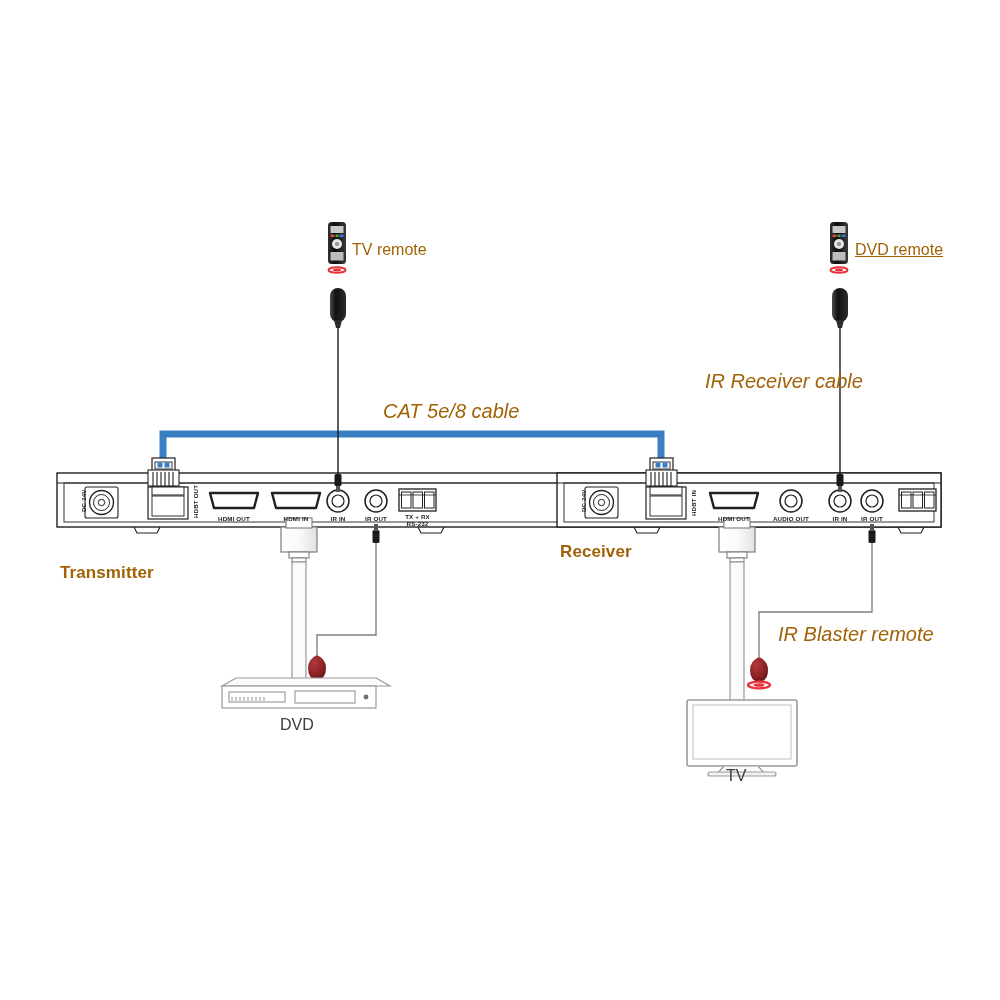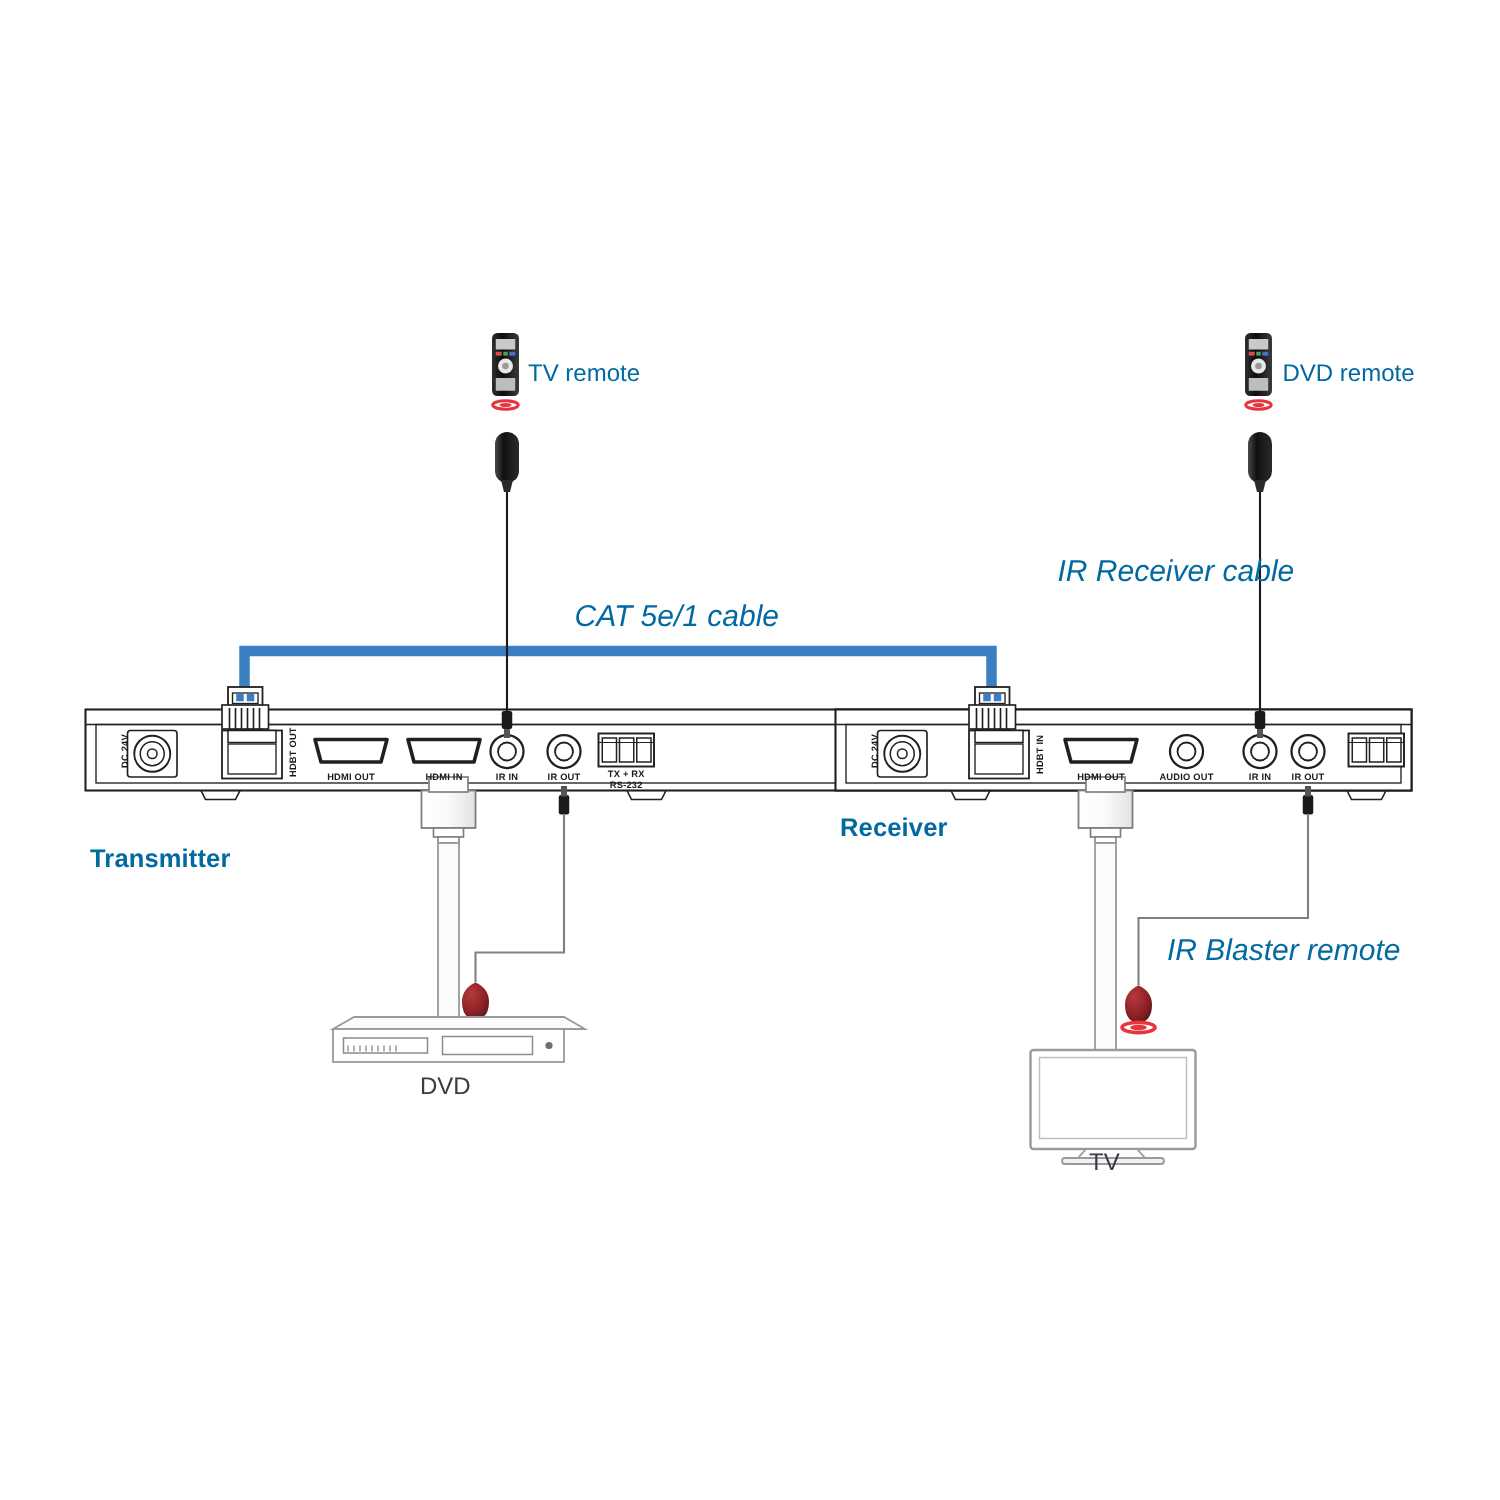--- a/index.html
+++ b/index.html
@@ -15,21 +15,21 @@
     overflow: hidden;
   }
   #stage {
     position: absolute;
     left: 0; top: 0;
     width: 1000px;
     height: 1000px;
   }
   .lbl {
     position: absolute;
-    color: #0369a1;
+    color: #a16207;
     white-space: nowrap;
     line-height: 1;
   }
   .lbl-device {
     font-size: 17px;
     font-weight: bold;
     letter-spacing: 0.1px;
   }
   .lbl-remote {
     font-size: 16px;
@@ -339,23 +339,23 @@
   <g>
     <rect x="687" y="700" width="110" height="66" rx="2" fill="#ffffff" stroke="#9a9a9e" stroke-width="1.6"></rect>
     <rect x="693" y="705" width="98" height="54" fill="#ffffff" stroke="#bfbfc3" stroke-width="1"></rect>
     <path d="M724,766 l-8,9 h50 l-8,-9 z" fill="#fbfbfb" stroke="#9a9a9e" stroke-width="1.2"></path>
     <rect x="708" y="772" width="68" height="4" rx="2" fill="#f2f2f2" stroke="#9a9a9e" stroke-width="1.2"></rect>
   </g>
 
 </svg>
 
 <div class="lbl lbl-remote" style="left:352px; top:242px;">TV remote</div>
-<div class="lbl lbl-remote" style="left:855px; top:242px;">DVD remote</div>
-
-<div class="lbl lbl-cable" style="left:383px; top:401px;">CAT 5e/1 cable</div>
+<div class="lbl lbl-remote" style="left:855px; top:242px;text-decoration:underline;">DVD remote</div>
+
+<div class="lbl lbl-cable" style="left:383px; top:401px;">CAT 5e/8 cable</div>
 <div class="lbl lbl-cable" style="left:705px; top:371px;">IR Receiver cable</div>
 <div class="lbl lbl-cable" style="left:778px; top:624px;">IR Blaster remote</div>
 
 <div class="lbl lbl-device" style="left:60px; top:564px;">Transmitter</div>
 <div class="lbl lbl-device" style="left:560px; top:543px;">Receiver</div>
 
 <div class="lbl lbl-gear" style="left:280px; top:717px;">DVD</div>
 <div class="lbl lbl-gear" style="left:726px; top:768px;">TV</div>
 
 <div class="port-txt vert" style="left:80px; top:512px;">DC 24V</div>

